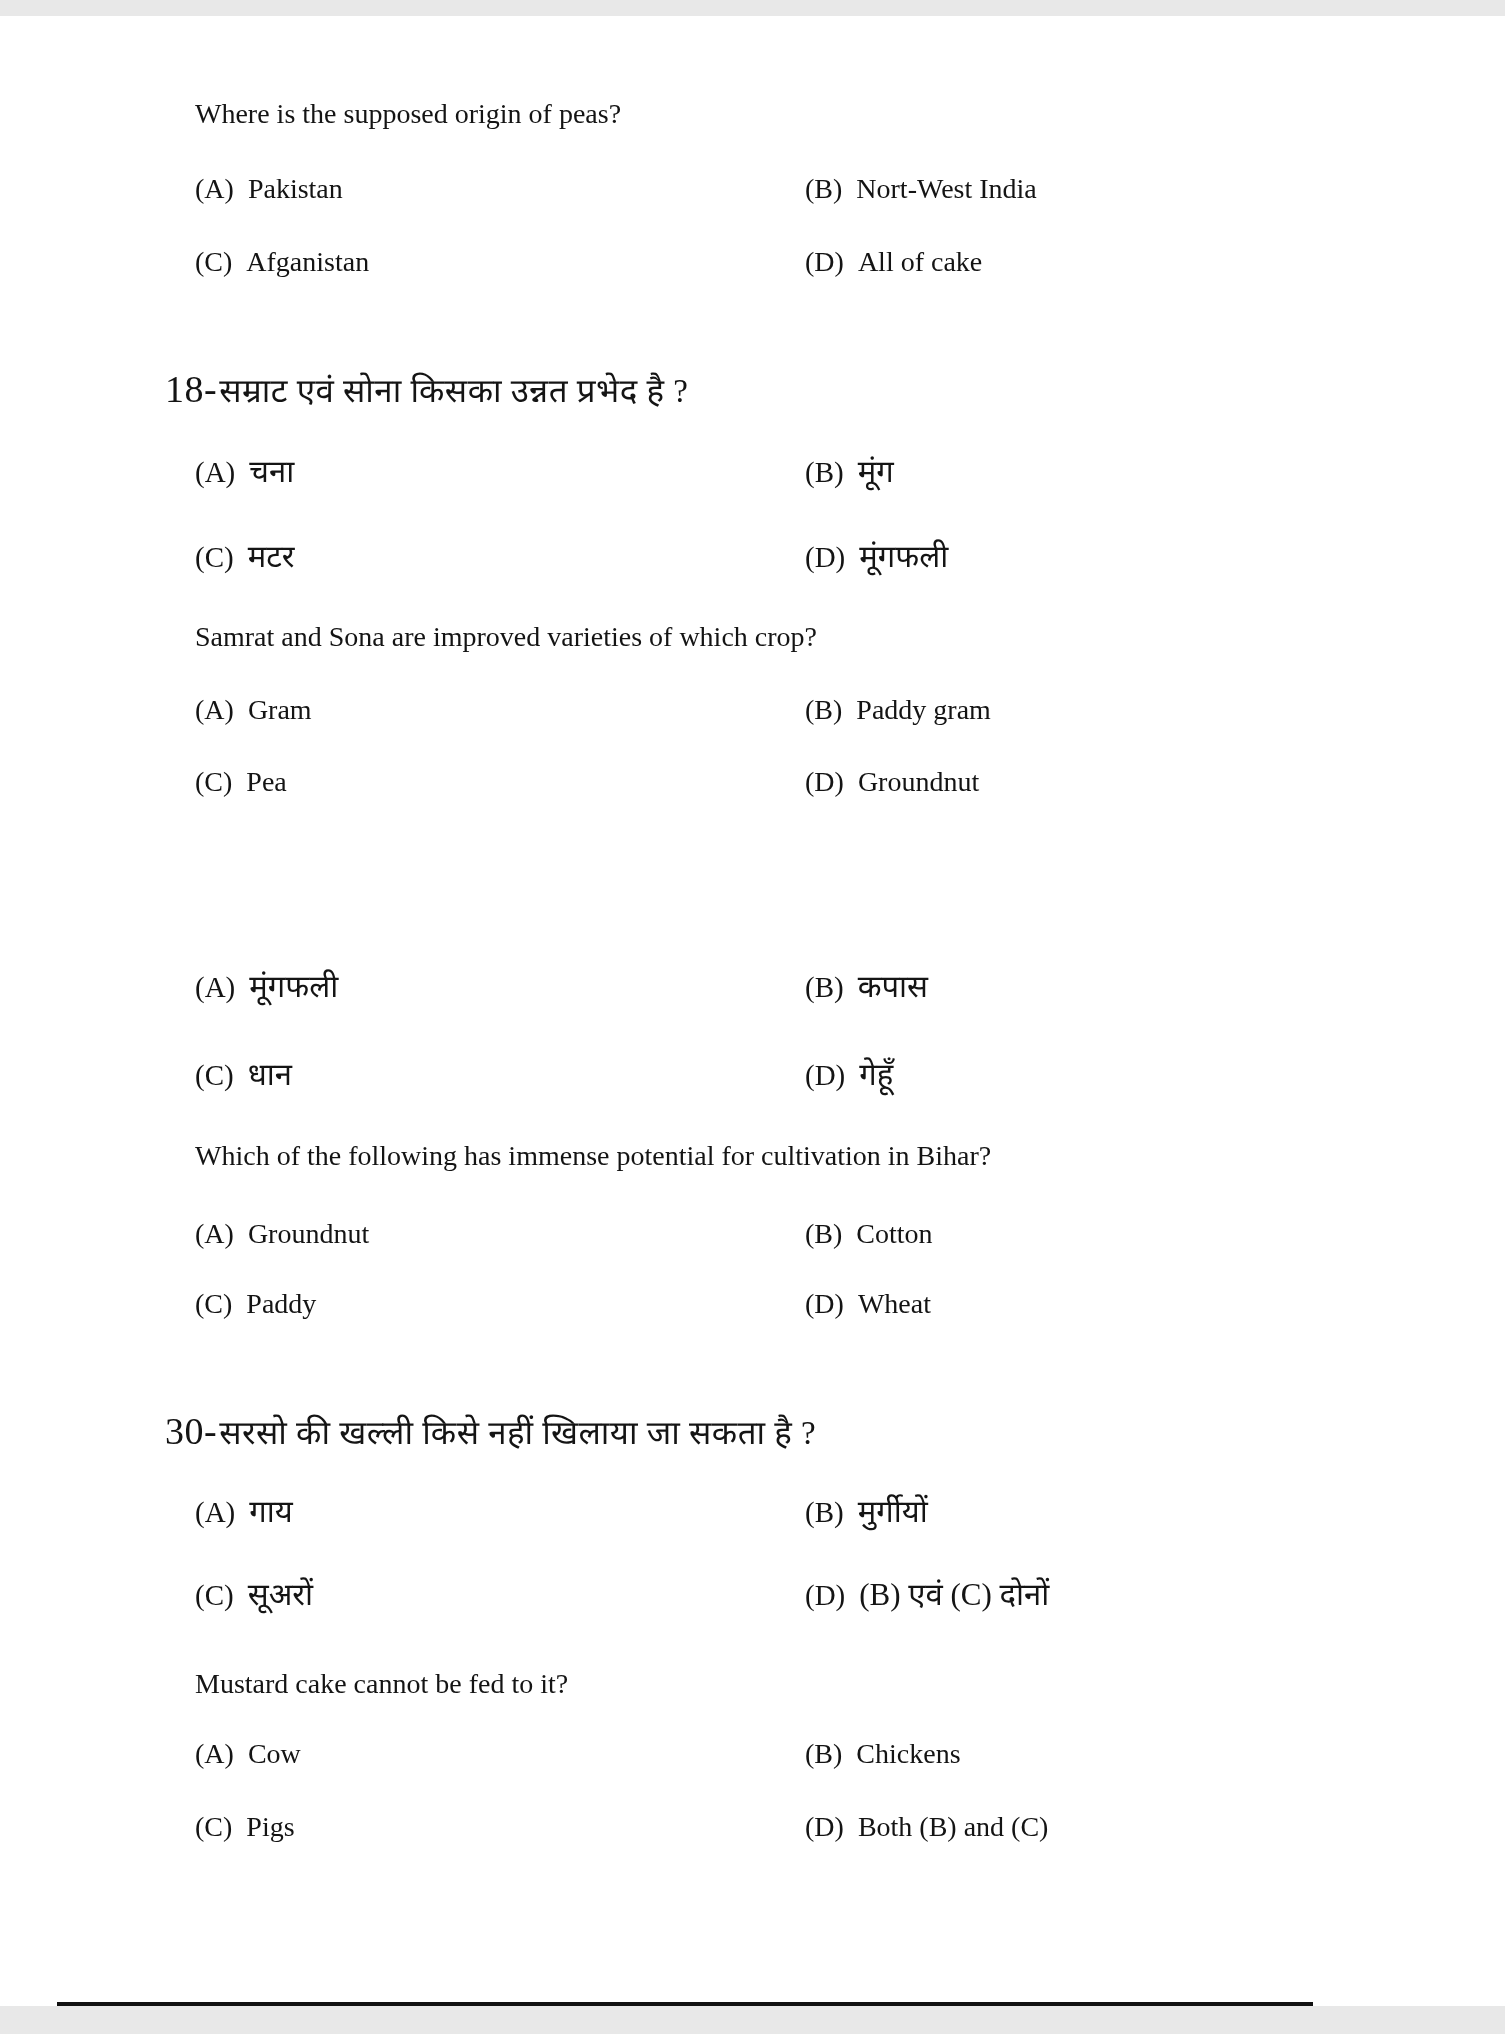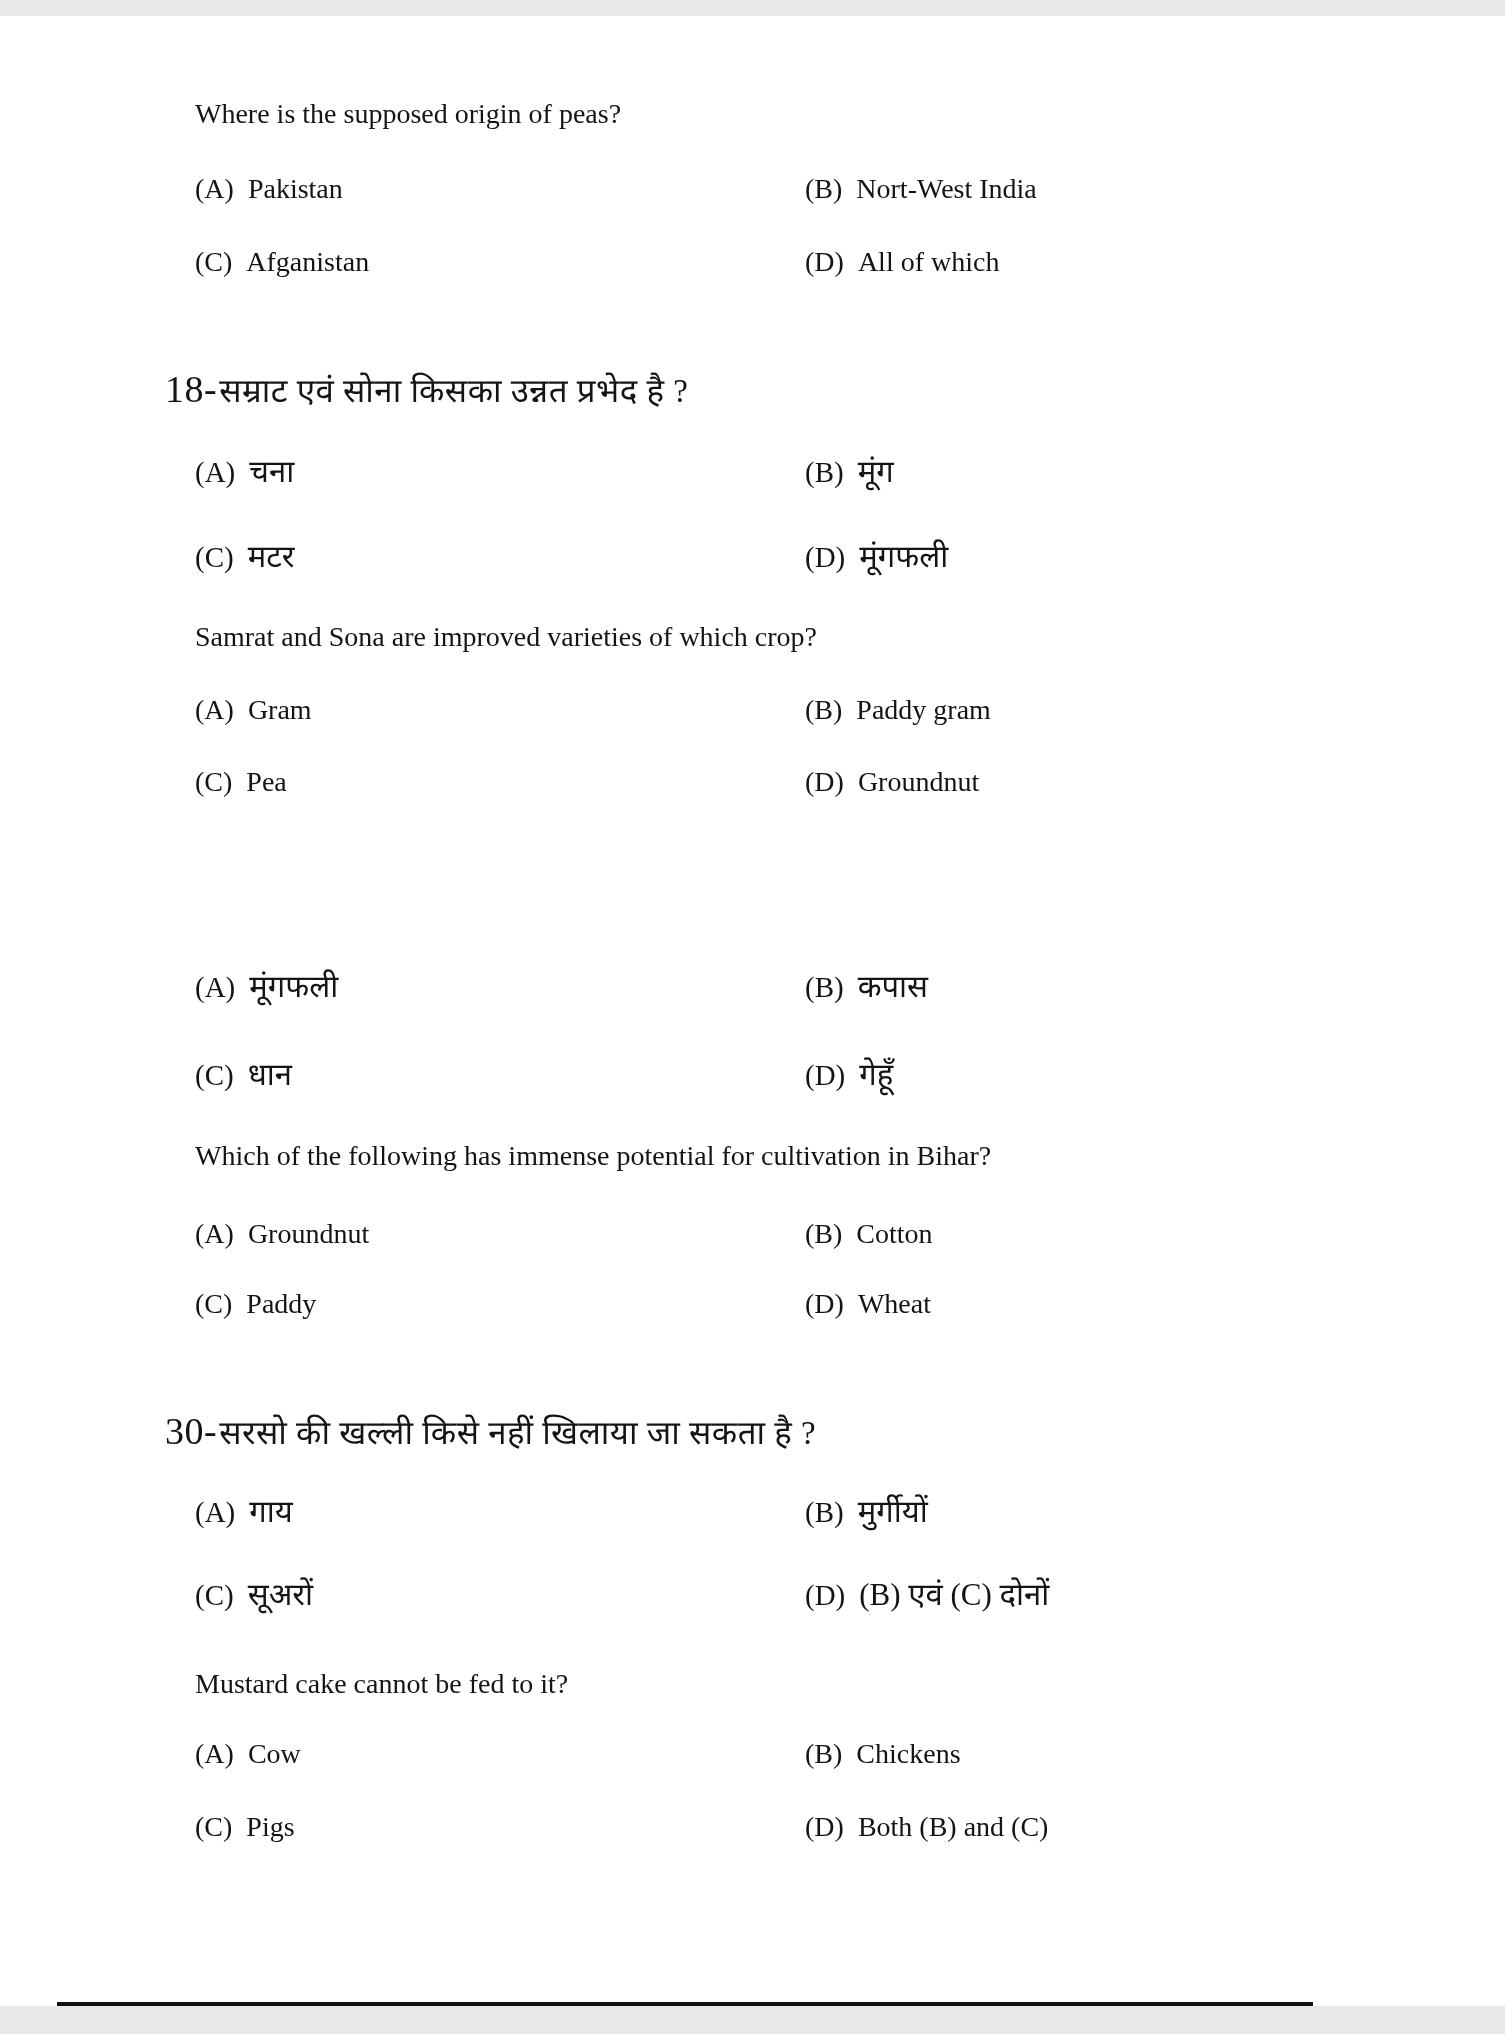--- a/index.html
+++ b/index.html
@@ -73,21 +73,21 @@
 </style>
 </head>
 <body>
 
 <div class="page">
 
   <div class="line col-a" style="top:80px"><span>Where is the supposed origin of peas?</span></div>
   <div class="line opt col-a" style="top:155px"><span class="optlabel">(A)</span><span>Pakistan</span></div>
   <div class="line opt col-b" style="top:155px"><span class="optlabel">(B)</span><span>Nort-West India</span></div>
   <div class="line opt col-a" style="top:228px"><span class="optlabel">(C)</span><span>Afganistan</span></div>
-  <div class="line opt col-b" style="top:228px"><span class="optlabel">(D)</span><span>All of which</span></div>
+  <div class="line opt col-b" style="top:228px"><span class="optlabel">(D)</span><span>All of cake</span></div>
 
   <div class="line qheader" style="top:350px; left:165px" lang="hi"><span class="qnum">18-</span><span class="hindi-text">सम्राट एवं सोना किसका उन्नत प्रभेद है ?</span></div>
   <div class="line opt hindi col-a" style="top:437px" lang="hi"><span class="optlabel">(A)</span><span>चना</span></div>
   <div class="line opt hindi col-b" style="top:437px" lang="hi"><span class="optlabel">(B)</span><span>मूंग</span></div>
   <div class="line opt hindi col-a" style="top:522px" lang="hi"><span class="optlabel">(C)</span><span>मटर</span></div>
   <div class="line opt hindi col-b" style="top:522px" lang="hi"><span class="optlabel">(D)</span><span>मूंगफली</span></div>
 
   <div class="line col-a" style="top:603px"><span>Samrat and Sona are improved varieties of which crop?</span></div>
   <div class="line opt col-a" style="top:676px"><span class="optlabel">(A)</span><span>Gram</span></div>
   <div class="line opt col-b" style="top:676px"><span class="optlabel">(B)</span><span>Paddy gram</span></div>

